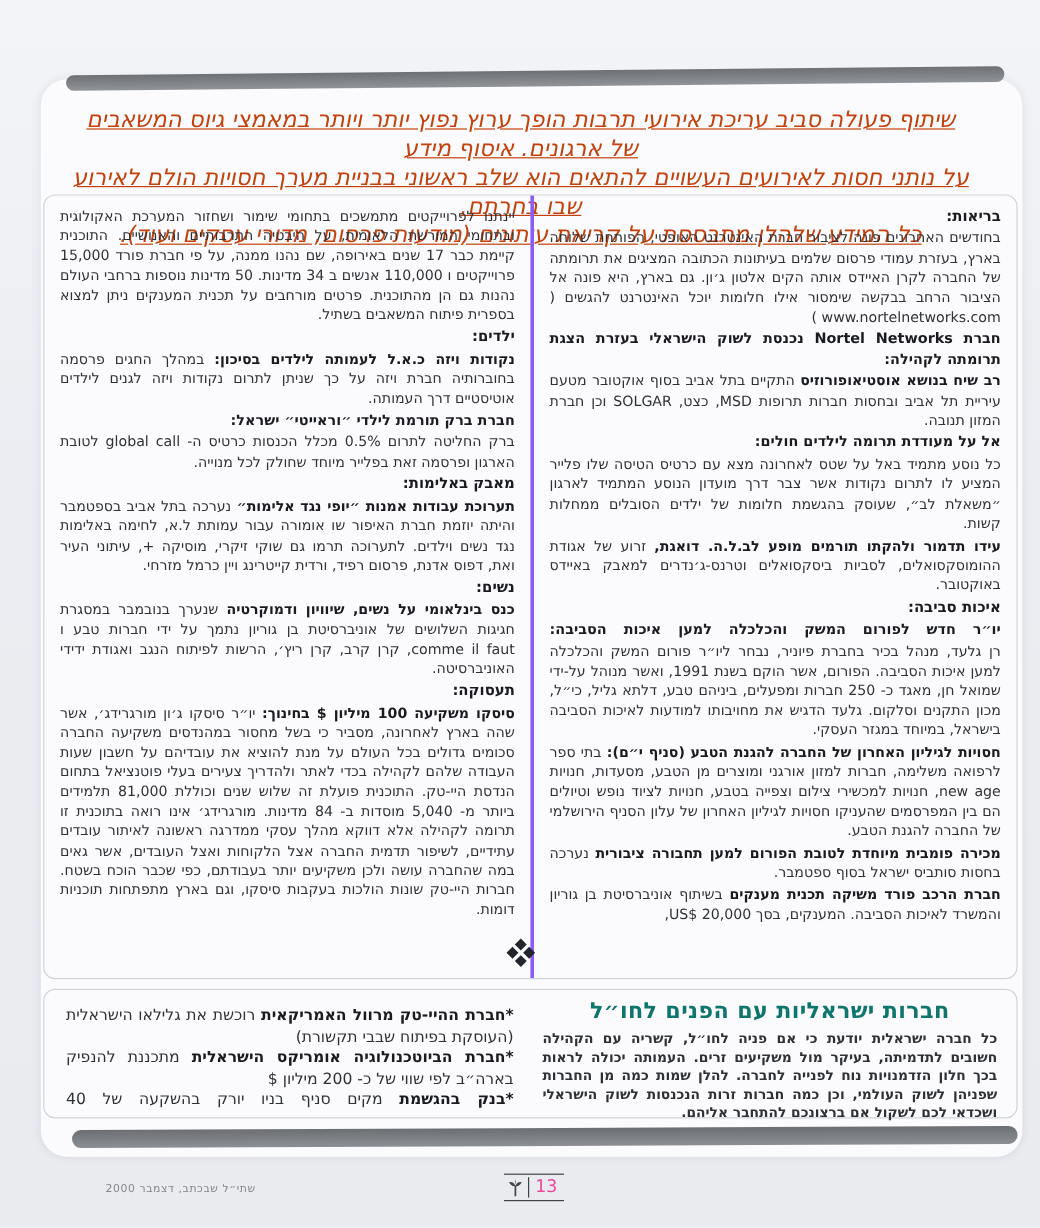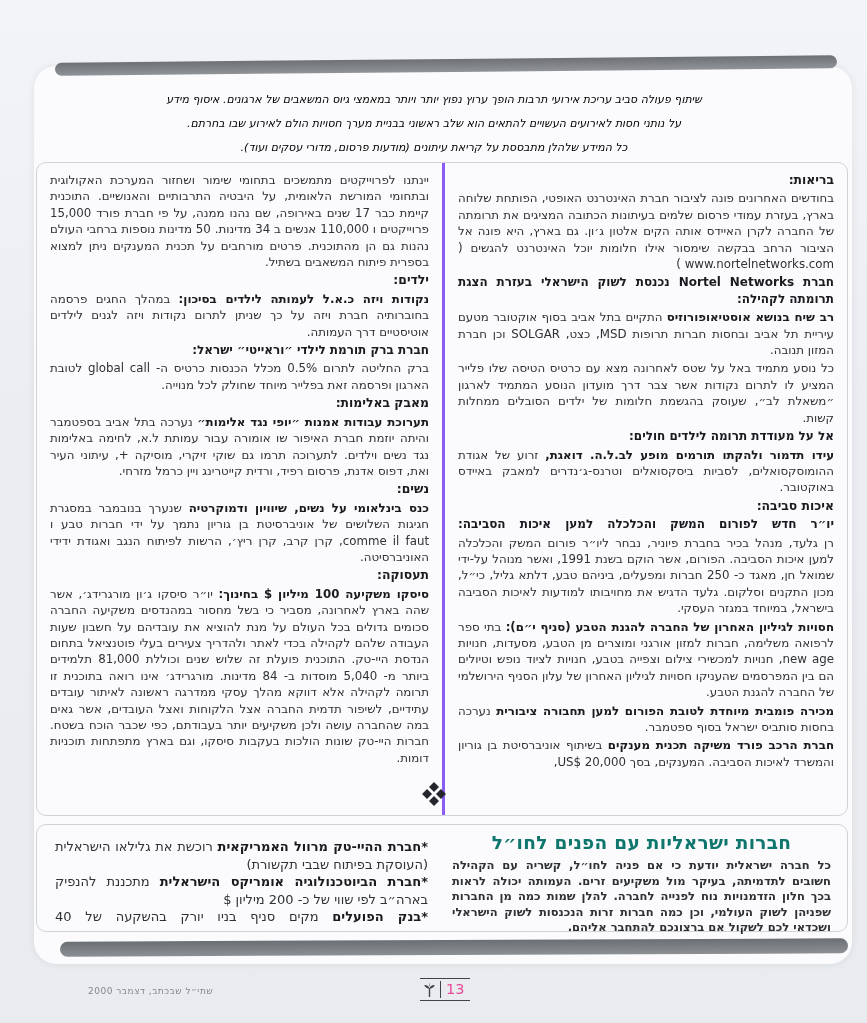--- a/index.html
+++ b/index.html
@@ -20,21 +20,21 @@
     border-radius:8px;transform:rotate(-0.55deg);
   }
   .band-bottom{
     position:absolute;left:60px;top:940px;width:788px;height:15px;
     background:linear-gradient(180deg,#6b6e73,#8c8f94);
     border-radius:9px;transform:rotate(-0.25deg);
   }
   .intro{
     position:absolute;left:58px;width:752px;top:88px;
     text-align:center;font-style:italic;
-    font-size:11px;line-height:24px;color:#000000;
+    font-size:19px;line-height:24px;color:#c2410c;text-decoration:underline;
   }
   .main-box{
     position:absolute;left:36px;top:162px;width:812px;height:654px;
     border:1px solid #d0d3d8;border-radius:10px;
     display:flex;box-sizing:border-box;
   }
   .col{
     width:50%;box-sizing:border-box;padding:9px 13px 10px;
     font-size:11.8px;line-height:16.4px;text-align:justify;color:#2e3136;
   }
@@ -98,23 +98,23 @@
   <div class="col col-right">
 
       <p class="block t-category"><b>בריאות:</b></p>
 
       <p class="block t-text"><span>בחודשים האחרונים פונה לציבור חברת האינטרנט האופטי, הפותחת שלוחה בארץ, בעזרת עמודי פרסום שלמים בעיתונות הכתובה המציגים את תרומתה של החברה לקרן האיידס אותה הקים אלטון ג׳ון. גם בארץ, היא פונה אל הציבור הרחב בבקשה שימסור אילו חלומות יוכל האינטרנט להגשים ( www.nortelnetworks.com )</span></p>
 
       <p class="block t-title"><b>חברת Nortel Networks נכנסת לשוק הישראלי בעזרת הצגת תרומתה לקהילה:</b></p>
 
       <p class="block t-item"><b>רב שיח בנושא אוסטיאופורוזיס</b><span> התקיים בתל אביב בסוף אוקטובר מטעם עיריית תל אביב ובחסות חברות תרופות MSD, כצט, SOLGAR וכן חברת המזון תנובה.</span></p>
 
+      <p class="block t-title"><b>אל על מעודדת תרומה לילדים חולים:</b></p>
+
       <p class="block t-text"><span>כל נוסע מתמיד באל על שטס לאחרונה מצא עם כרטיס הטיסה שלו פלייר המציע לו לתרום נקודות אשר צבר דרך מועדון הנוסע המתמיד לארגון ״משאלת לב״, שעוסק בהגשמת חלומות של ילדים הסובלים ממחלות קשות.</span></p>
-
-      <p class="block t-title"><b>אל על מעודדת תרומה לילדים חולים:</b></p>
 
       <p class="block t-item"><b>עידו תדמור ולהקתו תורמים מופע לב.ל.ה. דואגת,</b><span> זרוע של אגודת ההומוסקסואלים, לסביות ביסקסואלים וטרנס-ג׳נדרים למאבק באיידס באוקטובר.</span></p>
 
       <p class="block t-category"><b>איכות סביבה:</b></p>
 
       <p class="block t-title stretch"><b>יו״ר חדש לפורום המשק והכלכלה למען איכות הסביבה:</b></p>
 
       <p class="block t-text"><span>רן גלעד, מנהל בכיר בחברת פיוניר, נבחר ליו״ר פורום המשק והכלכלה למען איכות הסביבה. הפורום, אשר הוקם בשנת 1991, ואשר מנוהל על-ידי שמואל חן, מאגד כ- 250 חברות ומפעלים, ביניהם טבע, דלתא גליל, כי״ל, מכון התקנים וסלקום. גלעד הדגיש את מחויבותו למודעות לאיכות הסביבה בישראל, במיוחד במגזר העסקי.</span></p>
 
       <p class="block t-item"><b>חסויות לגיליון האחרון של החברה להגנת הטבע (סניף י״ם):</b><span> בתי ספר לרפואה משלימה, חברות למזון אורגני ומוצרים מן הטבע, מסעדות, חנויות new age, חנויות למכשירי צילום וצפייה בטבע, חנויות לציוד נופש וטיולים הם בין המפרסמים שהעניקו חסויות לגיליון האחרון של עלון הסניף הירושלמי של החברה להגנת הטבע.</span></p>
@@ -164,21 +164,21 @@
   <div class="bottom-right">
     <h2>חברות ישראליות עם הפנים לחו״ל</h2>
     <div class="para">כל חברה ישראלית יודעת כי אם פניה לחו״ל, קשריה עם הקהילה חשובים לתדמיתה, בעיקר מול משקיעים זרים. העמותה יכולה לראות בכך חלון הזדמנויות נוח לפנייה לחברה. להלן שמות כמה מן החברות שפניהן לשוק העולמי, וכן כמה חברות זרות הנכנסות לשוק הישראלי ושכדאי לכם לשקול אם ברצונכם להתחבר אליהם.</div>
   </div>
   <div class="bottom-left">
 
       <p class="block"><b>*חברת ההיי-טק מרוול האמריקאית</b><span> רוכשת את גלילאו הישראלית (העוסקת בפיתוח שבבי תקשורת)</span></p>
 
       <p class="block"><b>*חברת הביוטכנולוגיה אומריקס הישראלית</b><span> מתכננת להנפיק בארה״ב לפי שווי של כ- 200 מיליון $</span></p>
 
-      <p class="block stretch"><b>*בנק הפועלים</b><span> מקים סניף בניו יורק בהשקעה של 40</span></p>
+      <p class="block stretch"><b>*בנק בהגשמת</b><span> מקים סניף בניו יורק בהשקעה של 40</span></p>
     </div>
 </div>
 
 <div class="footer-credit">שתי״ל שבכתב, דצמבר 2000</div>
 
 <div class="pagemark">
   <span class="icon">
     <svg width="15" height="16" viewBox="0 0 14 15" aria-hidden="true">
       <path d="M7 14 L7 5.6" stroke="#3f434a" stroke-width="1.3" fill="none"></path>
       <path d="M7 6 C4.8 6.3 2.9 5.1 2.1 2.8 C4.6 2.5 6.4 3.7 7 6 Z" fill="#3f434a"></path>

